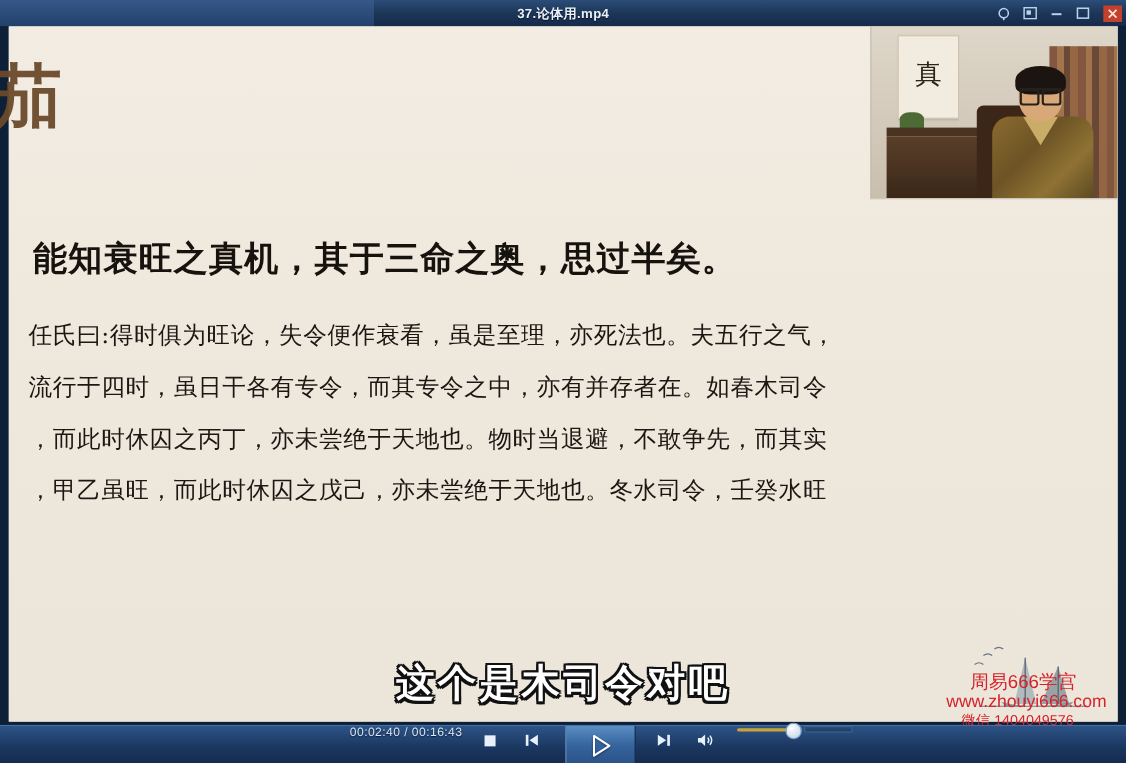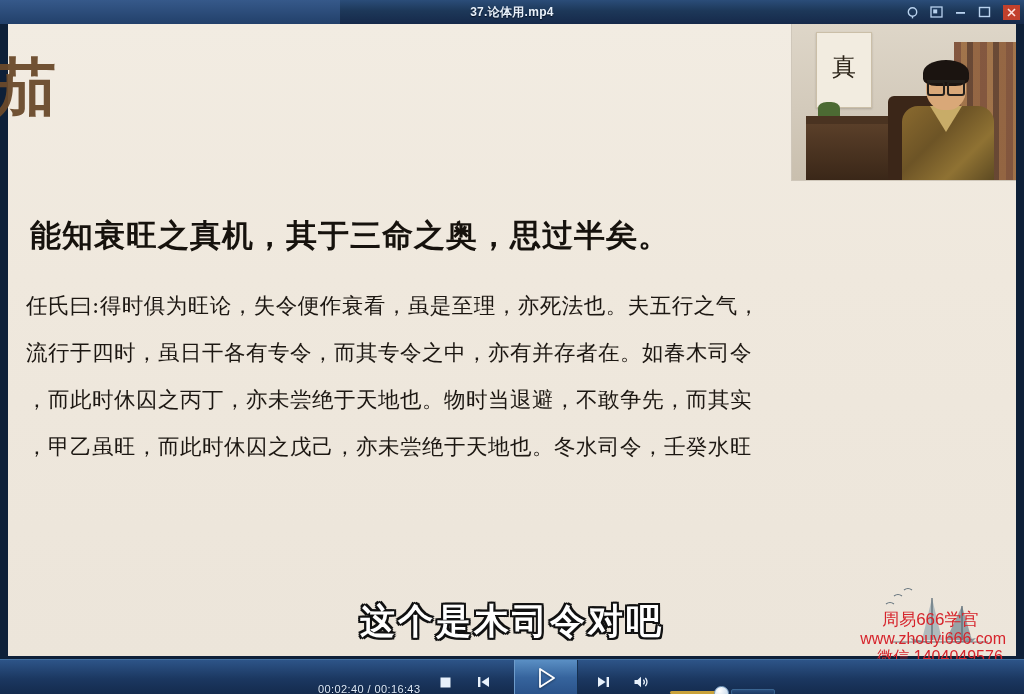--- a/index.html
+++ b/index.html
@@ -78,30 +78,30 @@
   .caption{position:absolute;left:0;right:0;top:574px;text-align:center;
     font-family:Liberation Sans, sans-serif;font-weight:bold;font-size:35px;
     color:#ffffff;letter-spacing:3px;
     text-shadow:-2px 0 #111,0 -2px #111,2px 0 #111,0 2px #111,-2px -2px #111,2px -2px #111,-2px 2px #111,2px 2px #111;}
 
   
   .wm-red{position:absolute;right:10px;top:570px;text-align:left;color:#d6232b;
     font-family:"Liberation Sans",sans-serif;line-height:1.15;margin-top:16px;}
   .wm-red .l1{font-size:17px;padding-left:22px;}
   .wm-red .l2{font-size:16px;}
-  .wm-red .l3{font-size:16px;padding-left:14px;text-align:center;}
+  .wm-red .l3{font-size:13px;padding-left:14px;}
   .wm-boat{position:absolute;right:18px;top:556px;width:118px;height:72px;opacity:.85;}
 
   
   .controls{position:absolute;left:0;top:659px;width:1024px;height:35px;
     background:linear-gradient(180deg,#2d5party 0%,#1c3862 100%);
     background:linear-gradient(180deg,#2f5party,#1b3760);
     background:linear-gradient(180deg,#2d5488 0%,#1b3760 55%,#142a4c 100%);
     border-top:1px solid #43709f;}
-  .ctl-row{position:absolute;left:0;top:0;width:949px;height:35px;display:flex;align-items:flex-end;}
+  .ctl-row{position:absolute;left:0;top:0;width:949px;height:35px;display:flex;align-items:flex-start;}
   .time{margin-left:318px;color:#dbe8f7;font-size:11px;letter-spacing:.4px;
     text-shadow:0 1px 1px #0a1830;white-space:nowrap;}
   .ctl-btn{width:26px;height:26px;margin-left:12px;display:flex;align-items:center;
     justify-content:center;color:#e4eefb;}
   .ctl-play{width:62px;height:35px;margin-left:18px;display:flex;align-items:center;
     justify-content:center;
     background:linear-gradient(180deg,#5a8fc4 0%,#36649d 50%,#2a5289 100%);
     border-left:1px solid #6e9ccb;border-right:1px solid #16304f;}
   .ctl-play svg{filter:drop-shadow(0 1px 1px rgba(0,0,0,.4));}
   .vol{margin-left:16px;display:flex;align-items:center;}

